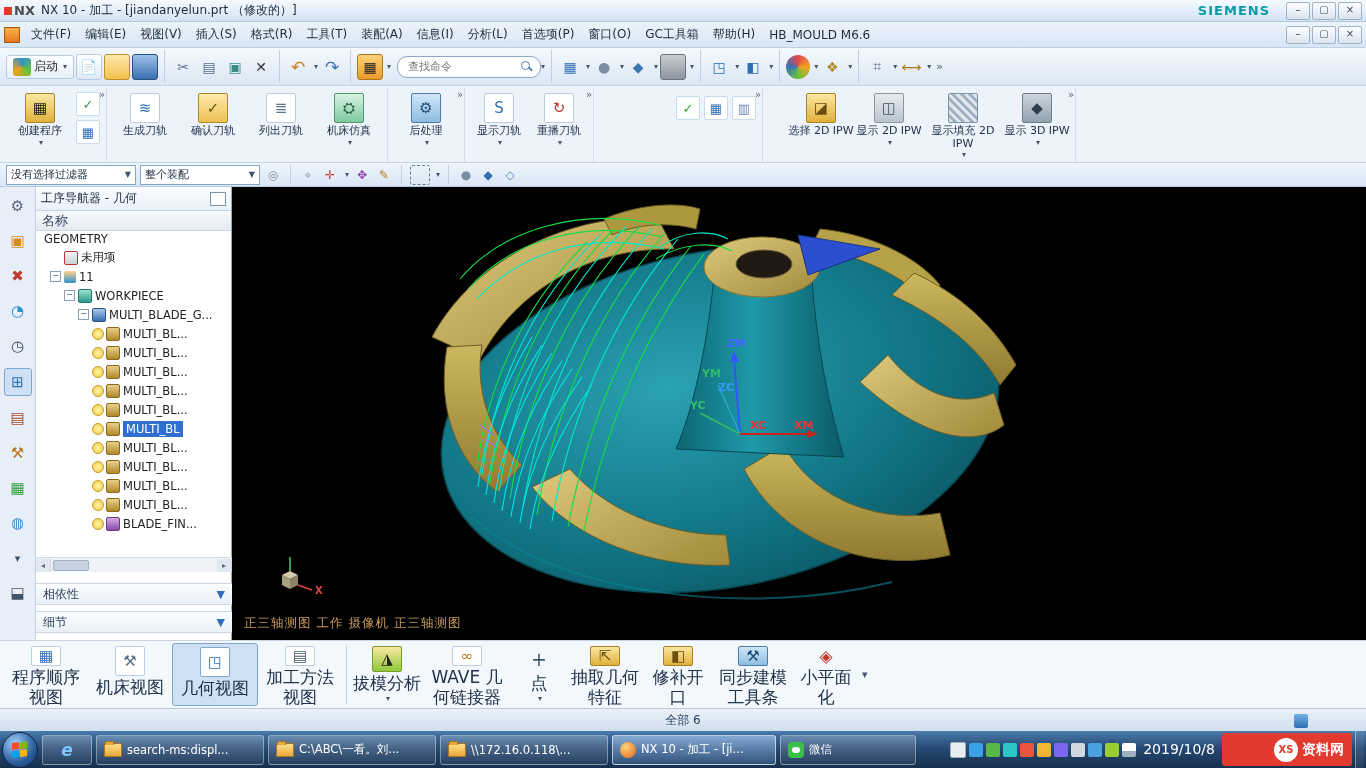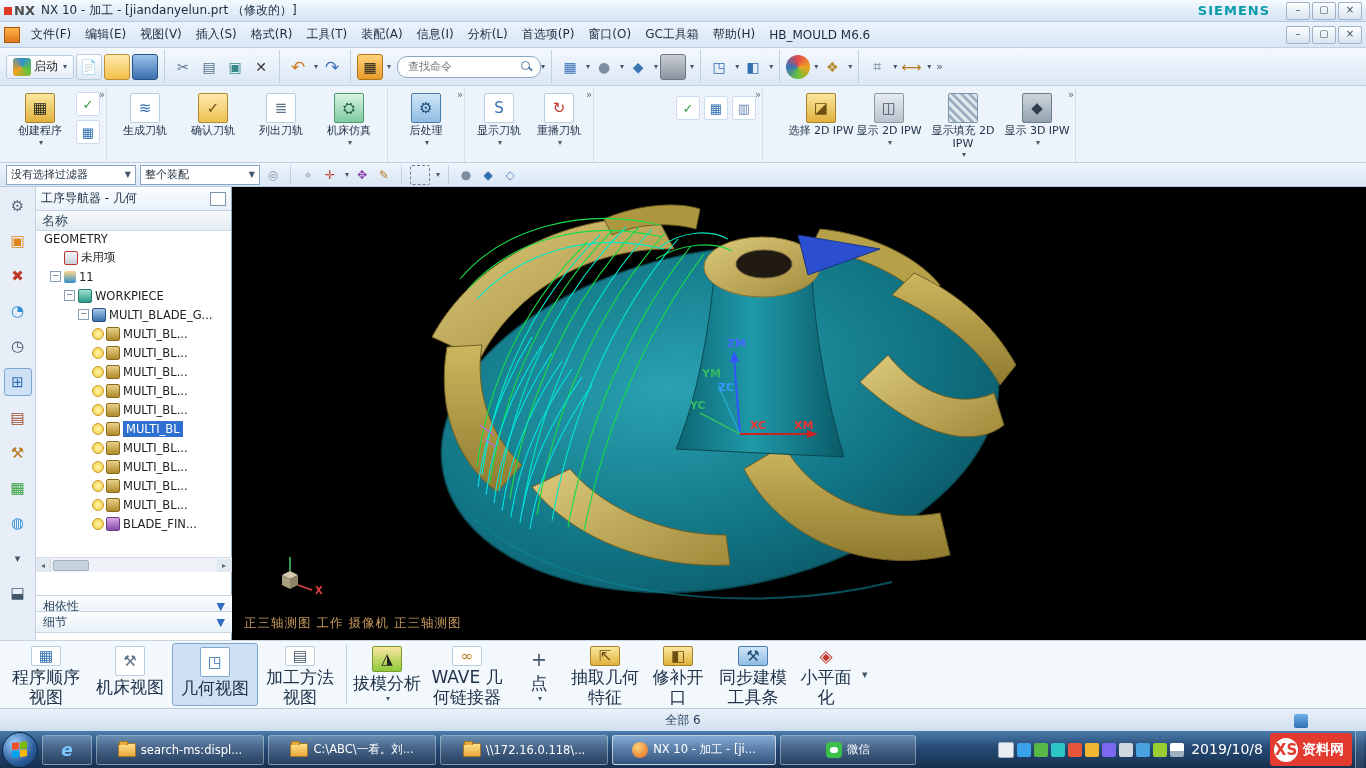--- a/index.html
+++ b/index.html
@@ -100,30 +100,30 @@
   .sbicon{position:absolute;right:58px;width:14px;height:14px;background:linear-gradient(#6fb1e8,#2f6fb4);border-radius:2px;}
   
   .taskbar{left:0;top:731px;width:1366px;height:37px;
            background:linear-gradient(#4a7cad,#274a74 45%,#16304f);display:flex;align-items:center;padding:0 2px;box-sizing:border-box;gap:4px;}
   .orb{width:34px;height:34px;border-radius:50%;background:radial-gradient(circle at 35% 30%,#9fd0ff,#2b5d9b 60%,#123055);
        display:flex;align-items:center;justify-content:center;flex:none;border:1px solid #0d2544;}
   .flag{width:16px;height:16px;display:grid;grid-template-columns:7px 7px;grid-template-rows:7px 7px;gap:1px;transform:skewY(-6deg);}
   .flag span{border-radius:1px;}
   .tbtn{height:28px;display:flex;align-items:center;gap:5px;padding:0 7px;border:1px solid rgba(255,255,255,.35);
         border-radius:3px;background:linear-gradient(rgba(255,255,255,.22),rgba(255,255,255,.06));color:#fff;
-        font-size:11.5px;white-space:nowrap;overflow:hidden;flex:none;justify-content:center;}
+        font-size:11.5px;white-space:nowrap;overflow:hidden;flex:none;}
   .tbtn.active{background:linear-gradient(rgba(190,220,255,.55),rgba(120,170,230,.25));border-color:rgba(255,255,255,.6);}
   .folder-ic{width:16px;height:12px;background:linear-gradient(#ffe08a,#e8a93c);border:1px solid #a8762a;border-radius:1px;position:relative;flex:none;}
   .folder-ic::before{content:"";position:absolute;left:0;top:-3px;width:7px;height:3px;background:#e8a93c;border:1px solid #a8762a;border-bottom:none;border-radius:1px 1px 0 0;}
   .tray{margin-left:auto;display:flex;align-items:center;gap:3px;}
   .trayic{width:14px;height:14px;border-radius:2px;flex:none;}
   .clock{color:#fff;font-size:14px;text-align:center;line-height:1.1;margin:0 4px;}
   .wmark{height:33px;background:#e23a2e;border-radius:3px;display:flex;align-items:center;gap:4px;padding:0 8px 0 4px;flex:none;}
-  .wmlogo{width:24px;height:24px;border-radius:50%;background:#fff;color:#e23a2e;font-weight:bold;font-size:15px;
-          display:flex;align-items:center;justify-content:center;}
+  .wmlogo{width:24px;height:24px;border-radius:50%;background:#fff;color:#e23a2e;font-weight:bold;font-size:10px;
+          display:flex;align-items:center;justify-content:center;margin-left:48px;}
   .wmtext{color:#fff;font-weight:bold;font-size:14px;}
   .showdesk{width:8px;height:37px;border-left:1px solid rgba(255,255,255,.4);background:rgba(255,255,255,.08);flex:none;}
 </style>
 </head>
 <body>
 
 <div class="screen">
 
   <div class="titlebar abs">
     <span class="nxlogo">
@@ -429,21 +429,21 @@
           <span class="bulb"></span>
           <span class="tic" style="background:linear-gradient(#d8a8e8,#8a4aa8);border:1px solid #6a3a84"></span>
           <span>BLADE_FIN...</span>
         </div>
       </div>
       <div class="hscroll">
         <span class="scrbtn">◂</span>
         <span class="thumb"></span>
         <span style="margin-left:auto" class="scrbtn">▸</span>
       </div>
-      <div class="secthdr" style="top:408px">
+      <div class="secthdr" style="top:396px">
         <span>相依性</span>
         <span class="sc">▼</span>
       </div>
       <div class="secthdr" style="top:424px">
         <span>细节</span>
         <span class="sc">▼</span>
       </div>
     </div>
 
     <div class="viewport abs">

